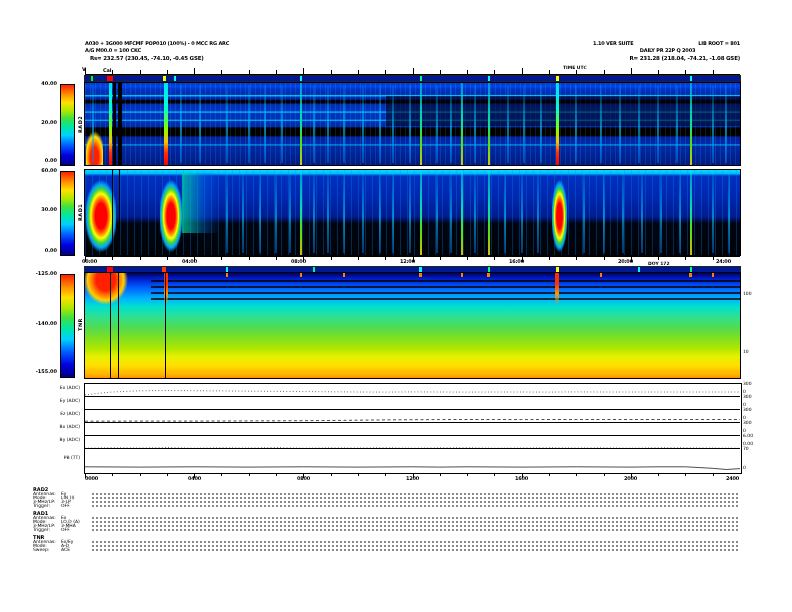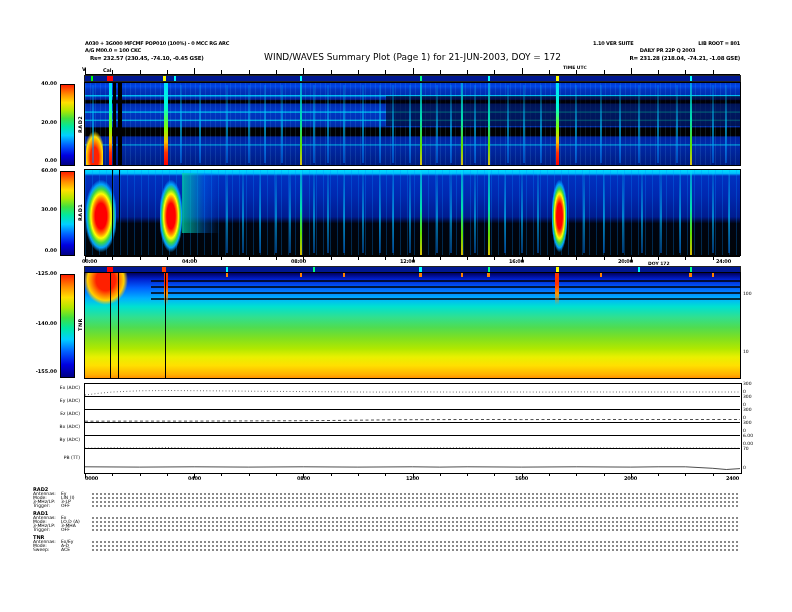--- a/index.html
+++ b/index.html
@@ -71,21 +71,20 @@
 </style>
 </head>
 <body>
 
 <div class="page">
 
   <div class="abs t5" style="left:85px;top:41px;">A030 + 3G000 MFCMF POP010 (100%) - 0 MCC RG ARC</div>
   <div class="abs t5" style="left:85px;top:48px;">A/G M00.0 = 100 CKC</div>
   <div class="abs t5" style="left:90px;top:56px;font-size:5.5px;">Rs=  232.57 (230.45, -74.10, -0.45 GSE)</div>
 
-  <div class="abs title" style="left:85px;top:52px;width:655px;text-align:center;">WIND/WAVES Summary Plot (Page 1) for 21-JUN-2003, DOY = 172</div>
 
   <div class="abs t5" style="left:593px;top:41px;">1.10 VER SUITE</div>
   <div class="abs t5" style="left:660px;top:41px;width:80px;text-align:right;">LIB ROOT = 801</div>
   <div class="abs t5" style="left:600px;top:48px;width:135px;text-align:center;">DAILY PR 22P Q 2003</div>
   <div class="abs t5" style="left:600px;top:56px;width:140px;text-align:right;font-size:5.5px;">R=  231.28 (218.04, -74.21, -1.08 GSE)</div>
 
   <div class="abs t45" style="left:563px;top:66px;">TIME UTC</div>
   <div class="abs t5" style="left:82px;top:67px;">V</div>
   <div class="abs t5" style="left:103px;top:68px;">Cal</div>
 

